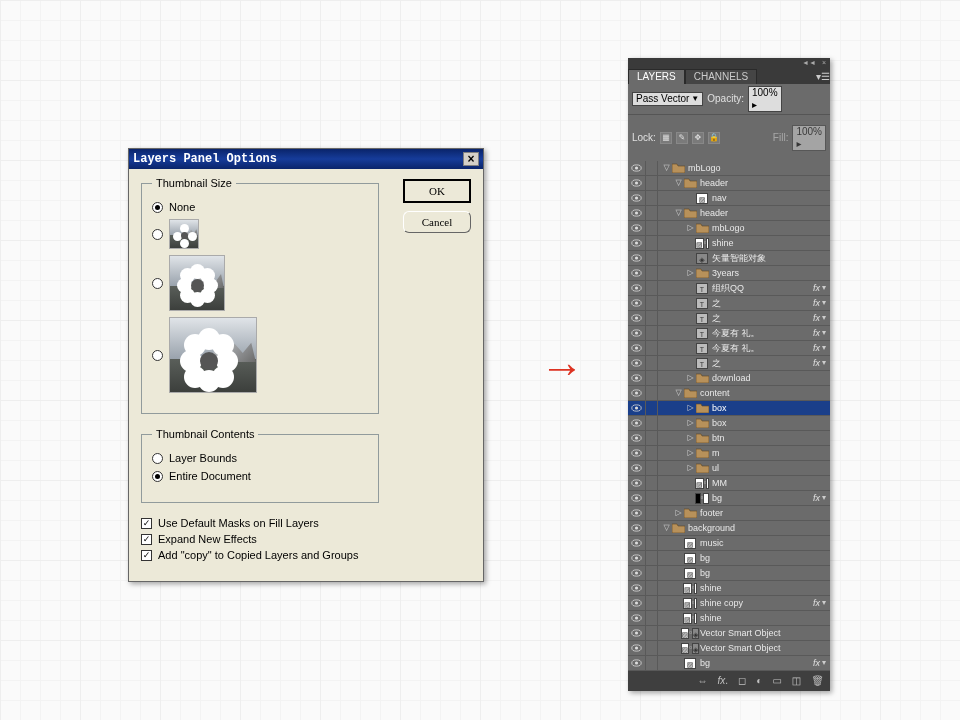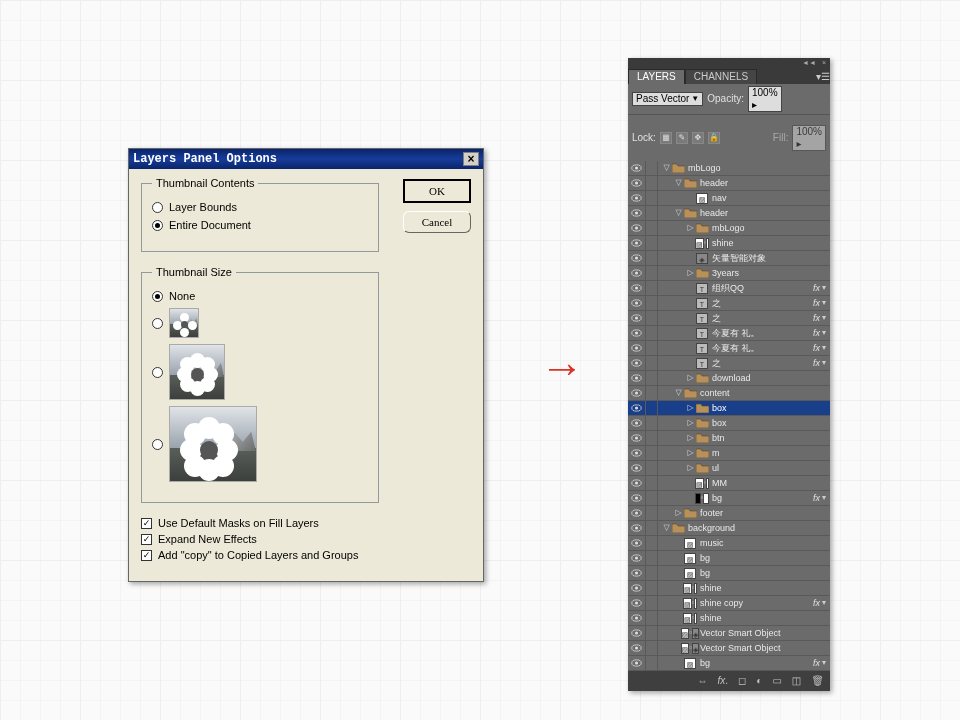--- a/index.html
+++ b/index.html
@@ -137,32 +137,20 @@
 <div class="dialog">
   <div class="titlebar">
     <span>Layers Panel Options</span>
     <div class="titlebar-close">×</div>
   </div>
   <div class="dialog-body">
     <div class="btn ok">OK</div>
     <div class="btn cancel">Cancel</div>
 
     <fieldset>
-      <legend>Thumbnail Contents</legend>
-      <div class="radio-row">
-        <span class="radio"></span>
-        <span>Layer Bounds</span>
-      </div>
-      <div class="radio-row">
-        <span class="radio selected"></span>
-        <span>Entire Document</span>
-      </div>
-    </fieldset>
-
-    <fieldset>
       <legend>Thumbnail Size</legend>
       <div class="radio-row">
         <span class="radio selected"></span>
         <span>None</span>
       </div>
       <div class="radio-row">
         <span class="radio"></span>
         <span class="thumb small">
           <span class="sky"></span>
             <span class="mnt"></span>
@@ -197,20 +185,32 @@
           <span class="petal" style="left:28px;top:10px;"></span>
             <span class="petal" style="left:10px;top:32px;"></span>
           <span class="petal" style="left:46px;top:32px;"></span>
             <span class="petal" style="left:28px;top:52px;"></span>
           <span class="petal" style="left:14px;top:16px;"></span>
             <span class="petal" style="left:42px;top:16px;"></span>
           <span class="petal" style="left:14px;top:48px;"></span>
             <span class="petal" style="left:42px;top:48px;"></span>
           <span class="center"></span>
         </span>
+      </div>
+    </fieldset>
+
+    <fieldset>
+      <legend>Thumbnail Contents</legend>
+      <div class="radio-row">
+        <span class="radio"></span>
+        <span>Layer Bounds</span>
+      </div>
+      <div class="radio-row">
+        <span class="radio selected"></span>
+        <span>Entire Document</span>
       </div>
     </fieldset>
 
     <div class="check-row">
       <span class="check">✓</span>
       <span>Use Default Masks on Fill Layers</span>
     </div>
     <div class="check-row">
       <span class="check">✓</span>
       <span>Expand New Effects</span>

